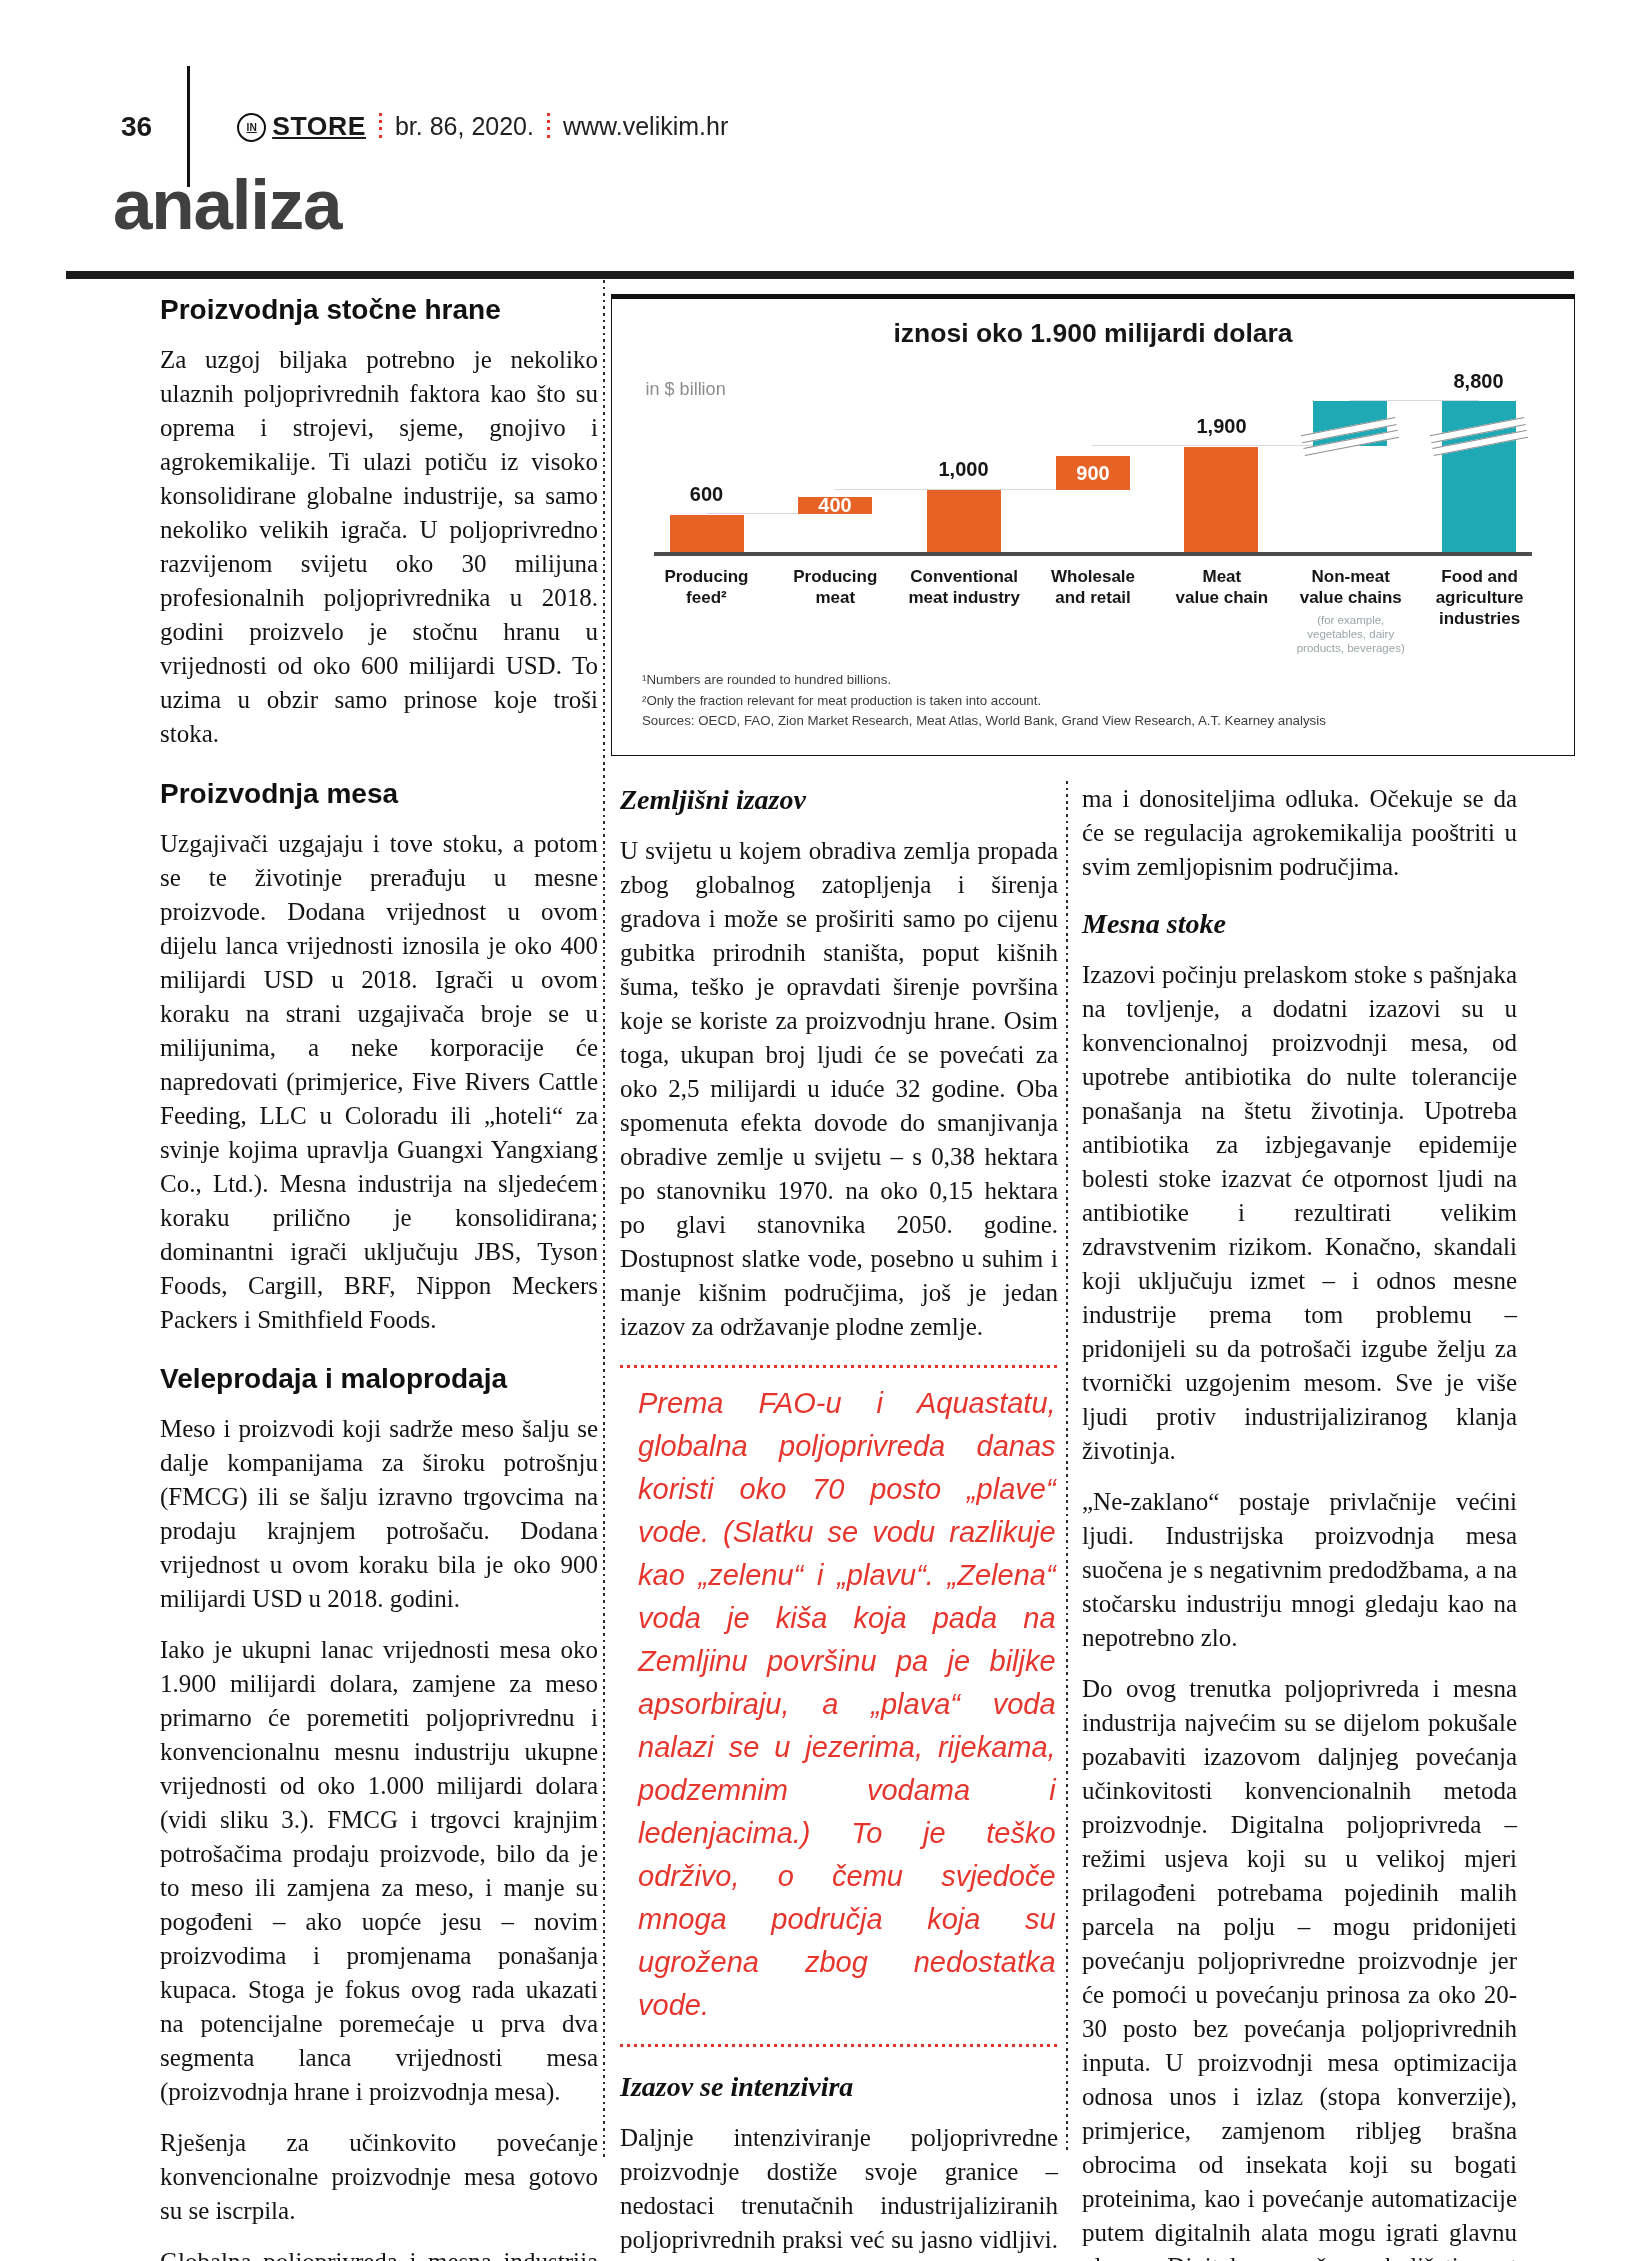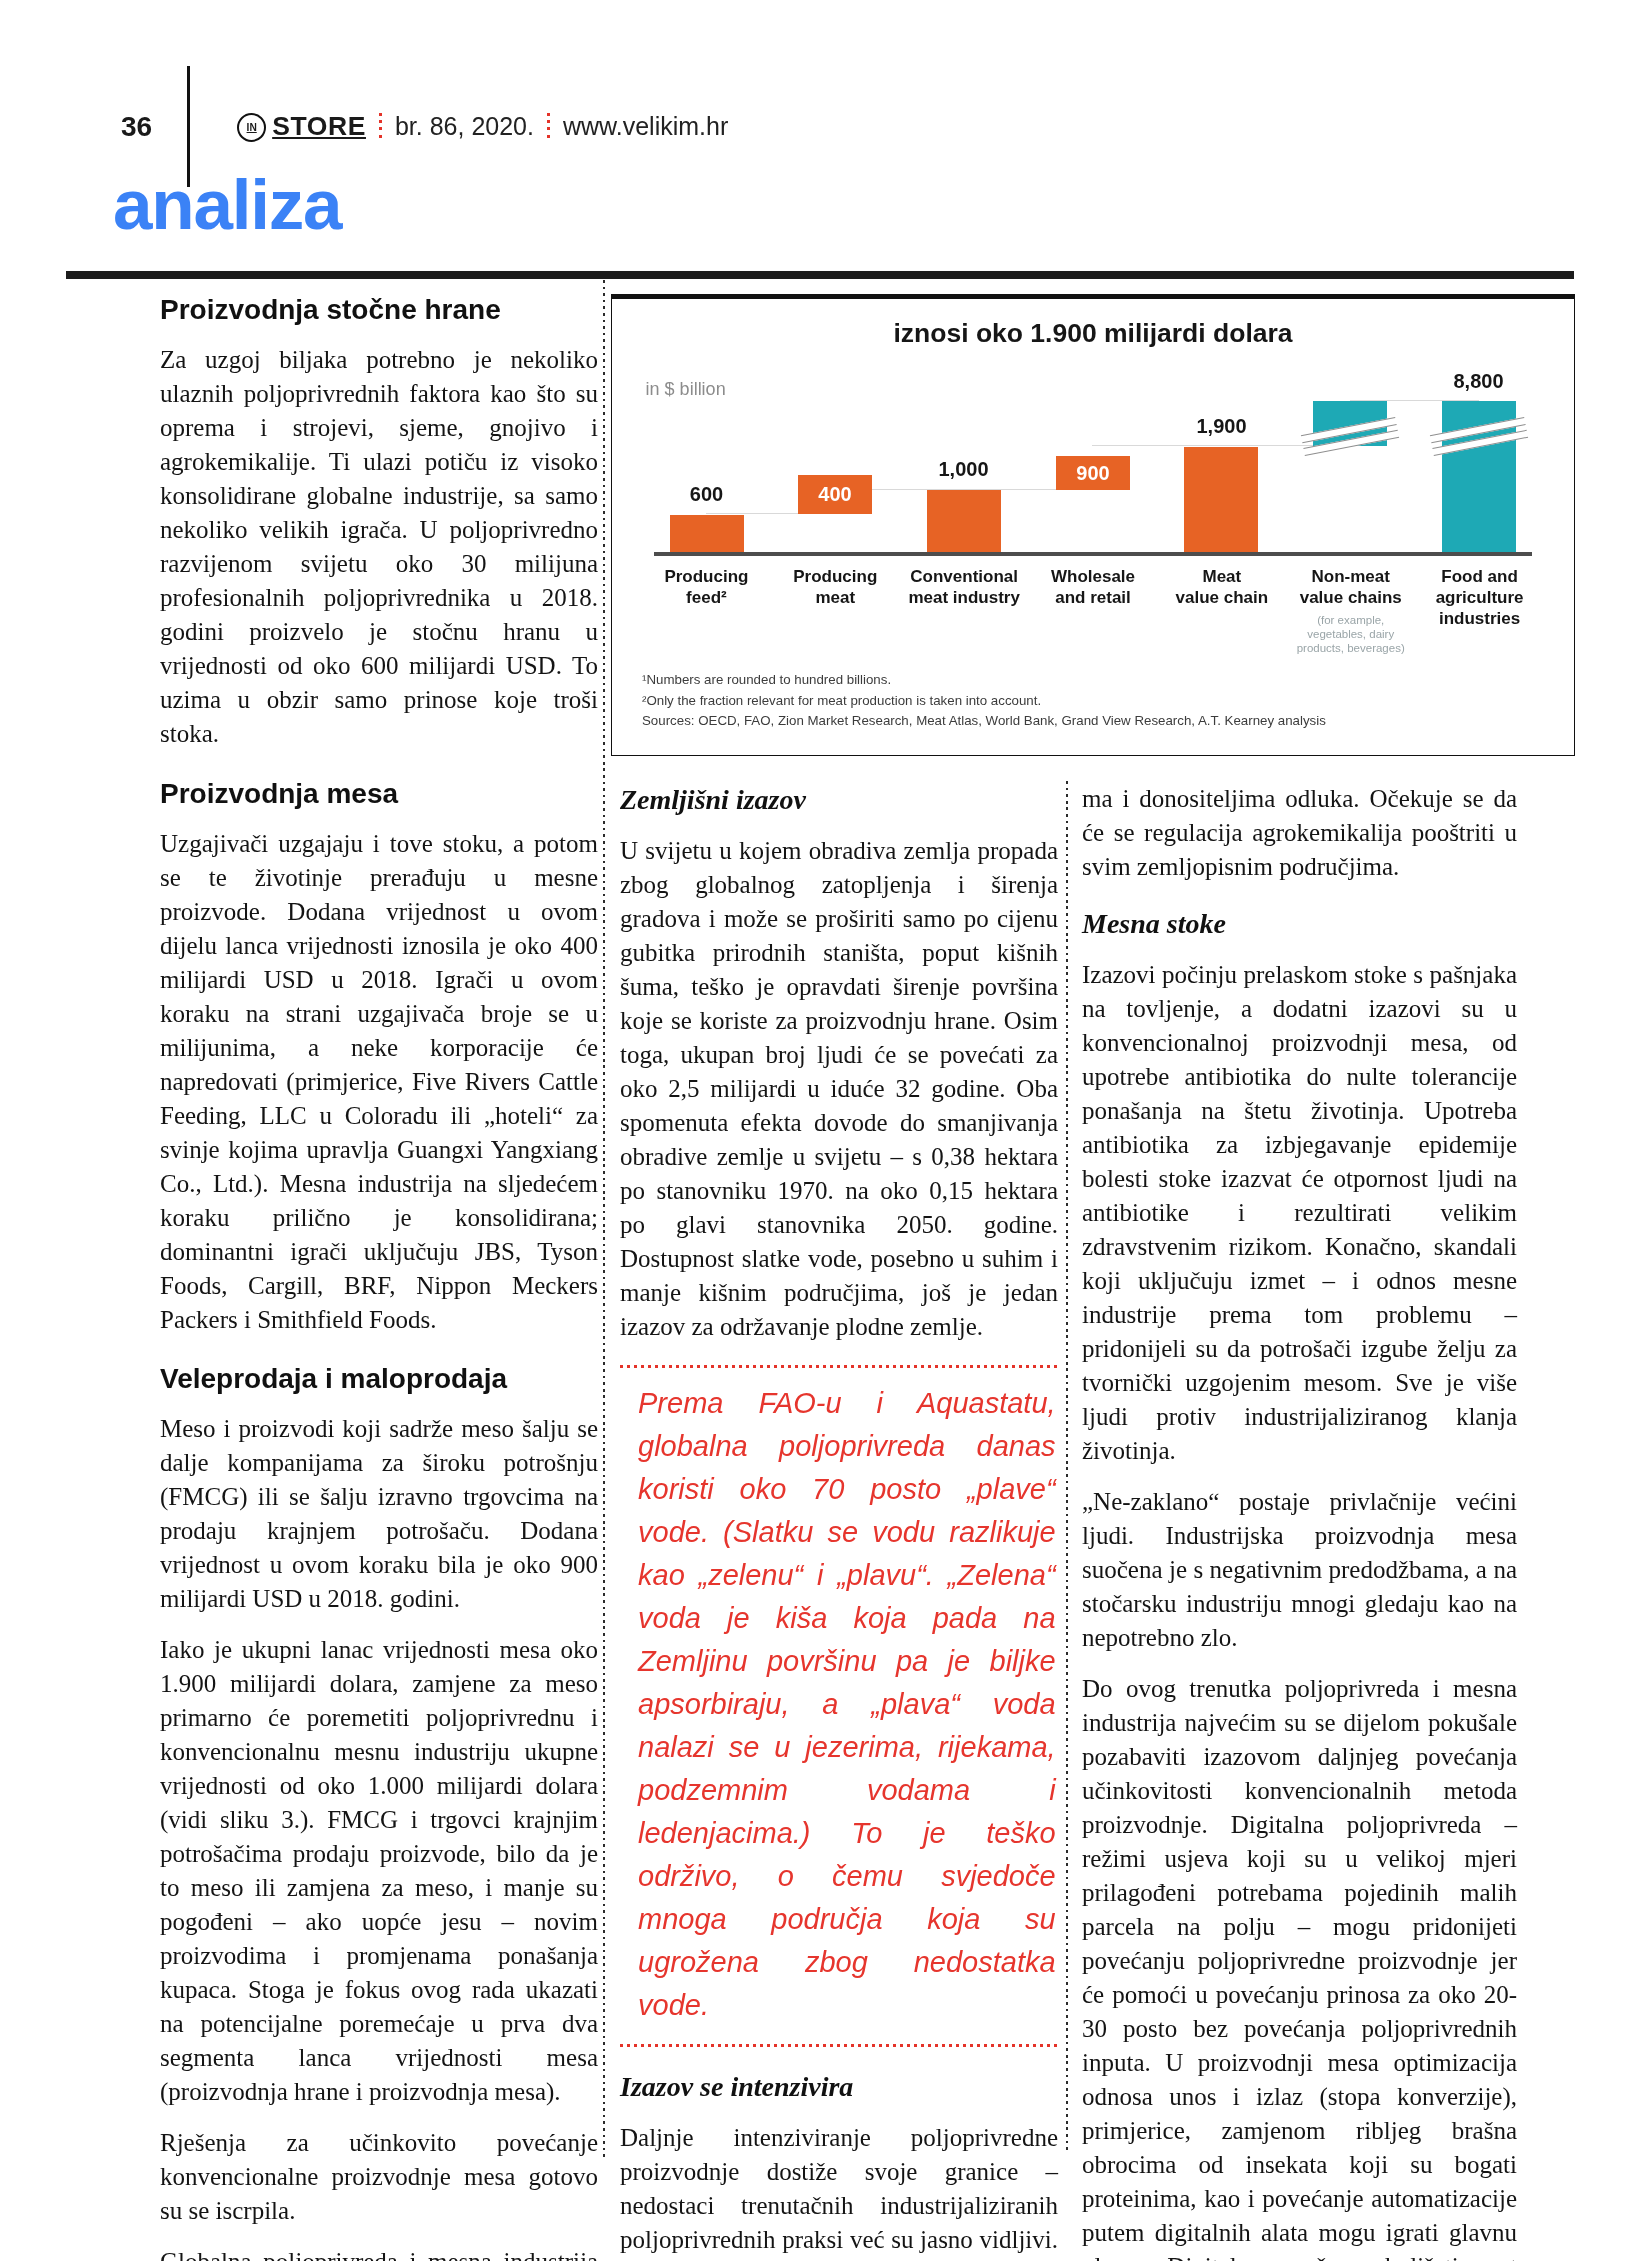--- a/index.html
+++ b/index.html
@@ -18,21 +18,21 @@
     font-family:"Liberation Sans",sans-serif;font-weight:700;font-size:10.2px;margin-right:6px;
   }
   .logo-store{font-family:"Liberation Sans",sans-serif;font-weight:700;font-size:26.5px;letter-spacing:0.6px;}
   .red-dots{
     display:inline-block;width:2.4px;height:26.5px;margin:0 13.3px;
     background:repeating-linear-gradient(to bottom,#e43329 0 3px,transparent 3px 7.2px);
   }
   .issue,.website{font-family:"Liberation Sans",sans-serif;font-weight:400;font-size:25px;color:#222;}
   .section-title{
     position:absolute;left:113px;top:164px;
-    font-family:"Liberation Sans",sans-serif;font-weight:700;font-size:71px;letter-spacing:-1.2px;color:#3b82f6;
+    font-family:"Liberation Sans",sans-serif;font-weight:700;font-size:71px;letter-spacing:-1.2px;color:#404040;
   }
   .top-rule{position:absolute;left:66px;top:271px;width:1508px;height:7.8px;background:#1c1c1c;}
   
   .vdots{position:absolute;width:1.8px;background:repeating-linear-gradient(to bottom,#2b2b2b 0 2.7px,transparent 2.7px 6.6px);}
   #sep-left{left:603px;top:280px;height:1878px;}
   #sep-right{left:1066px;top:781px;height:1371px;}
   
   .col{position:absolute;}
   #col-left{left:160px;top:294px;width:438px;}
   #col-mid{left:620px;top:782px;width:438px;}
@@ -121,21 +121,21 @@
       <span class="unit-label">in $ billion</span>
       <div class="baseline"></div>
     <div class="connector" style="left: 64px; width: 129px; bottom: 42px;"></div>
         <div class="connector" style="left: 193px; width: 129px; bottom: 66px;"></div>
         <div class="connector" style="left: 322px; width: 129px; bottom: 66px;"></div>
         <div class="connector" style="left: 450px; width: 129px; bottom: 110px;"></div>
         <div class="connector" style="left: 579px; width: 129px; bottom: 110px;"></div>
         <div class="connector" style="left: 708px; width: 129px; bottom: 155px;"></div>
         <div class="bar" style="left: 27.6px; width: 74px; bottom: 4.2px; height: 37px; background: rgb(231, 99, 37);"></div>
         <div class="val-above" style="left: 0px; width: 129px; bottom: 50px;">600</div>
-        <div class="bar" style="left: 156px; width: 74px; bottom: 42px; height: 39px; background: rgb(231, 99, 37);">
+        <div class="bar" style="left: 156px; width: 74px; bottom: 42px; height: 17px; background: rgb(231, 99, 37);">
           <span class="val-in">400</span>
         </div>
         <div class="bar" style="left: 285px; width: 74px; bottom: 4.2px; height: 62px; background: rgb(231, 99, 37);"></div>
         <div class="val-above" style="left: 257px; width: 129px; bottom: 75px;">1,000</div>
         <div class="bar" style="left: 414px; width: 74px; bottom: 66px; height: 34px; background: rgb(231, 99, 37);">
           <span class="val-in">900</span>
         </div>
         <div class="bar" style="left: 542px; width: 74px; bottom: 4.2px; height: 105px; background: rgb(231, 99, 37);"></div>
         <div class="val-above" style="left: 515px; width: 129px; bottom: 118px;">1,900</div>
         <div class="bar" style="left: 671px; width: 74px; bottom: 110px; height: 45px; background: rgb(30, 169, 181);">

